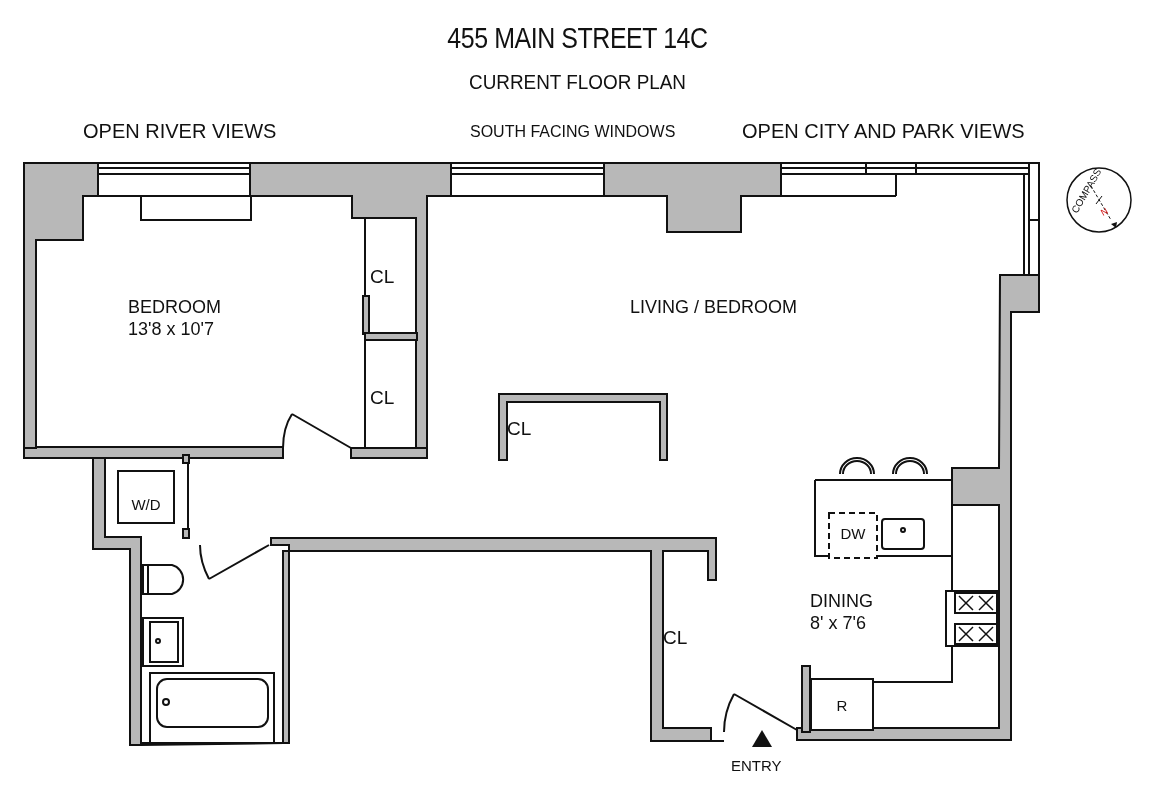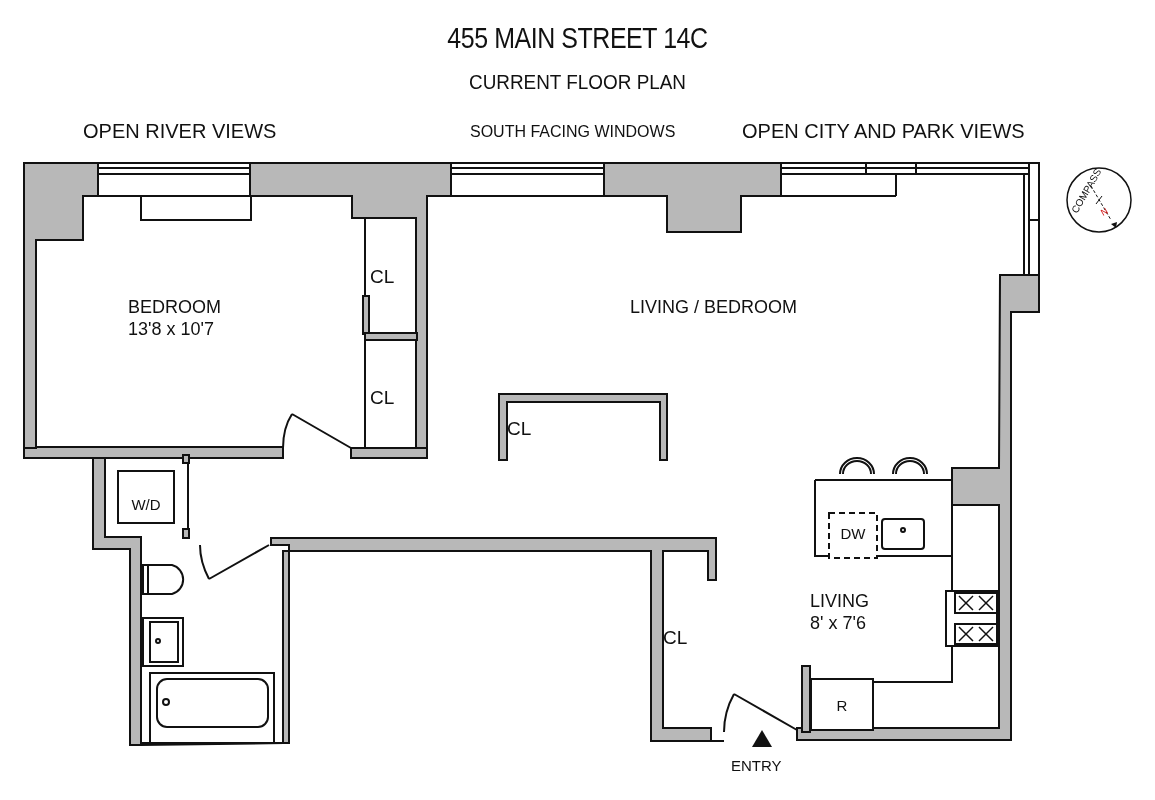--- a/index.html
+++ b/index.html
@@ -147,21 +147,21 @@
 </svg>
 
 <div class="room-label" style="left:128px; top:296px; width:140px;">
   <div>BEDROOM</div>
   <div>13'8 x 10'7</div>
 </div>
 <div class="room-label" style="left:630px; top:296px; width:175px;">
   <div>LIVING / BEDROOM</div>
 </div>
 <div class="room-label" style="left:810px; top:590px; width:120px;">
-  <div>LIVING</div>
+  <div>DINING</div>
   <div>8' x 7'6</div>
 </div>
 
 <div class="cl" style="left:370px; top:266px; width:46px;">CL</div>
 <div class="cl" style="left:370px; top:387px; width:46px;">CL</div>
 <div class="cl" style="left:507px; top:418px; width:153px;">CL</div>
 <div class="cl" style="left:663px; top:627px; width:45px;">CL</div>
 
 <div class="small-label" style="left:118px; top:496px; width:56px;">W/D</div>
 <div class="small-label" style="left:829px; top:518px; width:48px;margin-top:7px;">DW</div>

